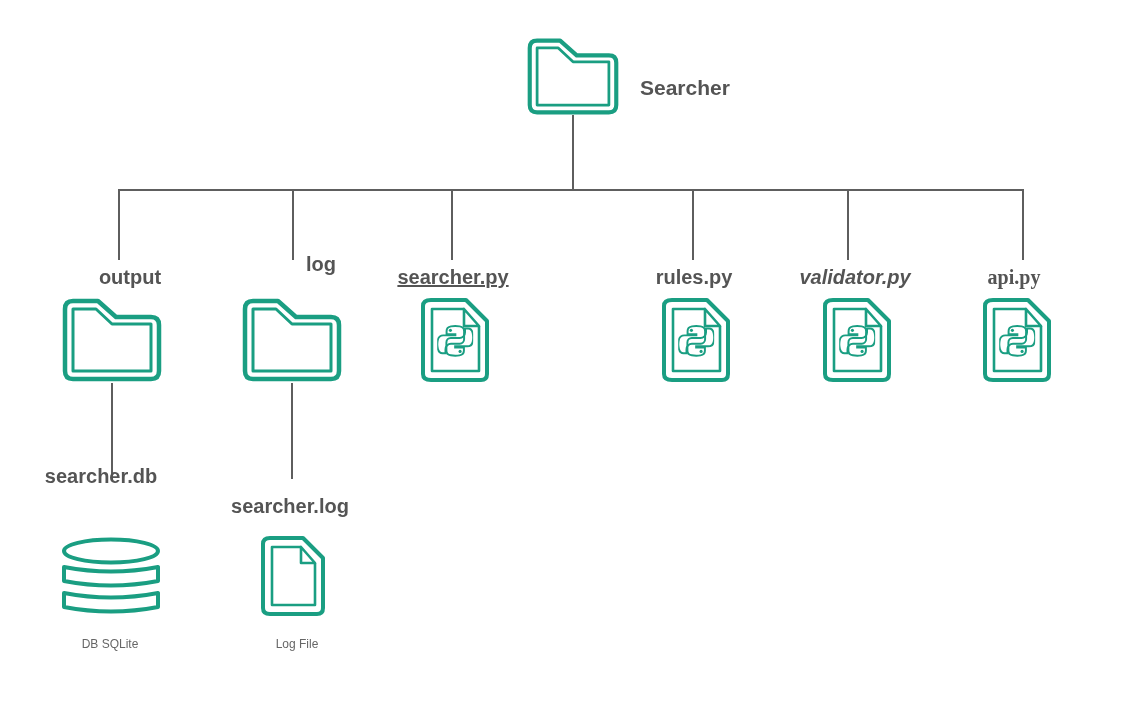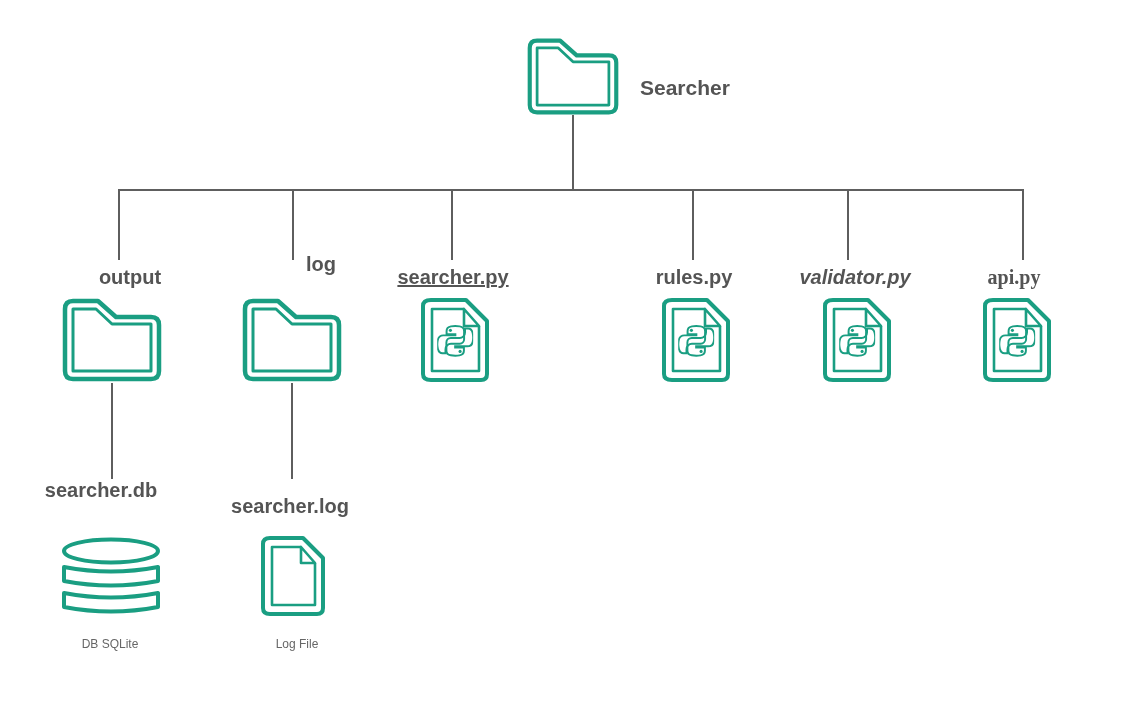--- a/index.html
+++ b/index.html
@@ -126,21 +126,21 @@
   </div>
 
   <div>
     <span class="node-label" style="left:1014px;top:267px;font-family:Liberation Serif, serif;">api.py</span>
     <svg class="icon" style="left:982px;top:297px;" width="70" height="86" viewBox="0 0 70 86">
         <use href="#sym-python-file"></use>
       </svg>
   </div>
 
   <div>
-    <span class="node-label" style="left:101px;top:480px;">searcher.db</span>
+    <span class="node-label" style="left:101px;top:466px;">searcher.db</span>
     <svg class="icon" style="left:60px;top:537px;" width="102" height="80" viewBox="0 0 102 80">
         <use href="#sym-database"></use>
       </svg>
     <span class="caption" style="left:110px;top:635px;">DB SQLite</span>
   </div>
 
   <div>
     <span class="node-label" style="left:290px;top:496px;text-align:center;">searcher.log</span>
     <svg class="icon" style="left:260px;top:535px;" width="66" height="82" viewBox="0 0 66 82">
         <use href="#sym-log-file"></use>

